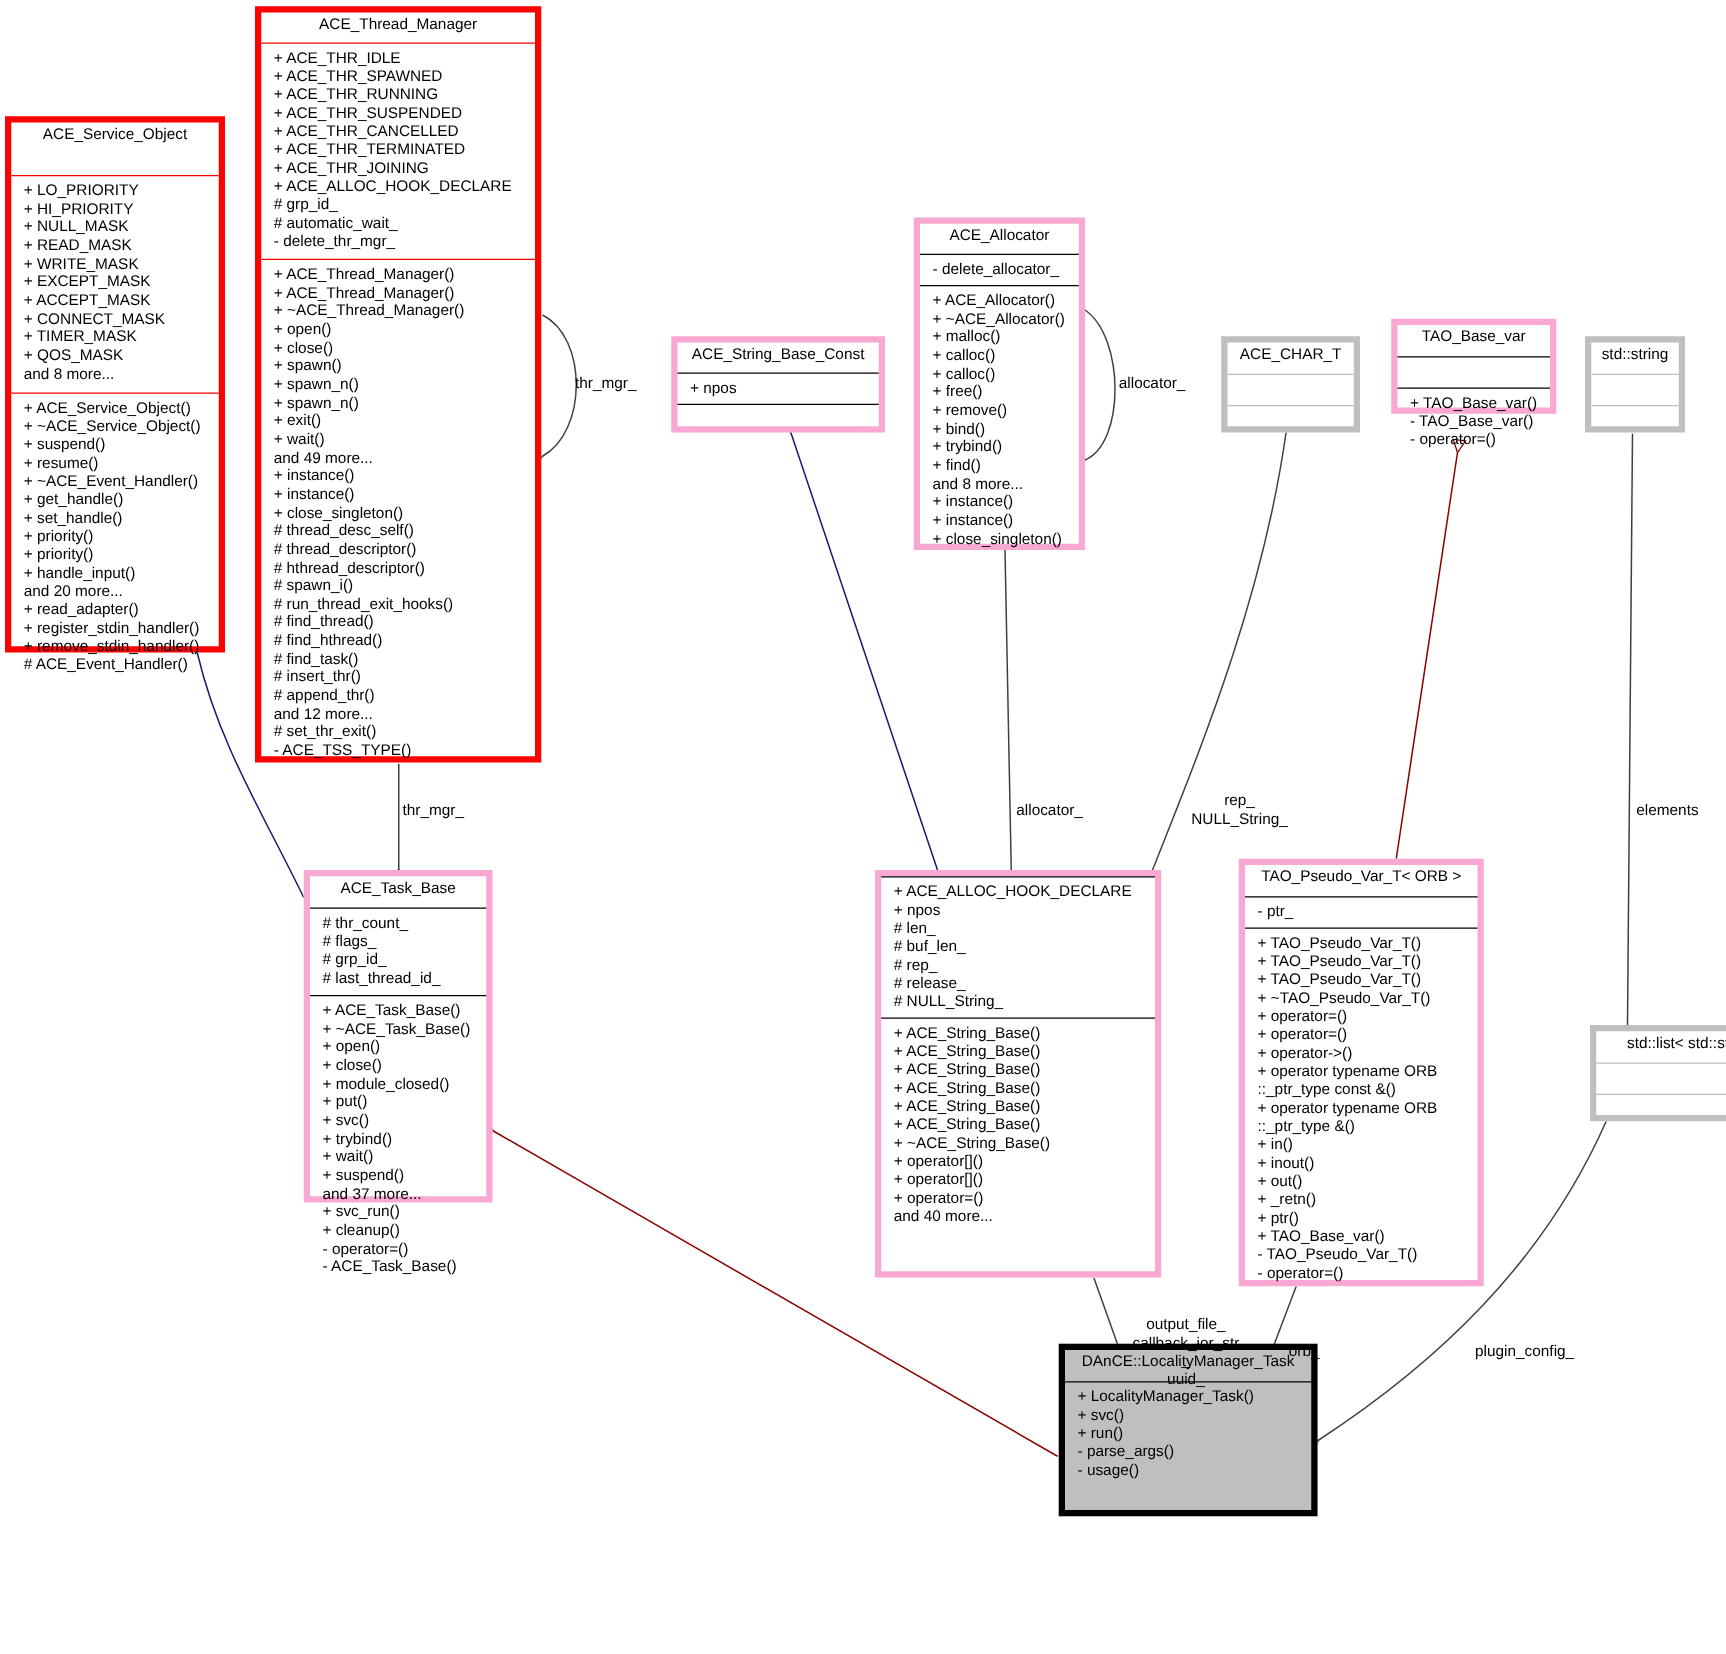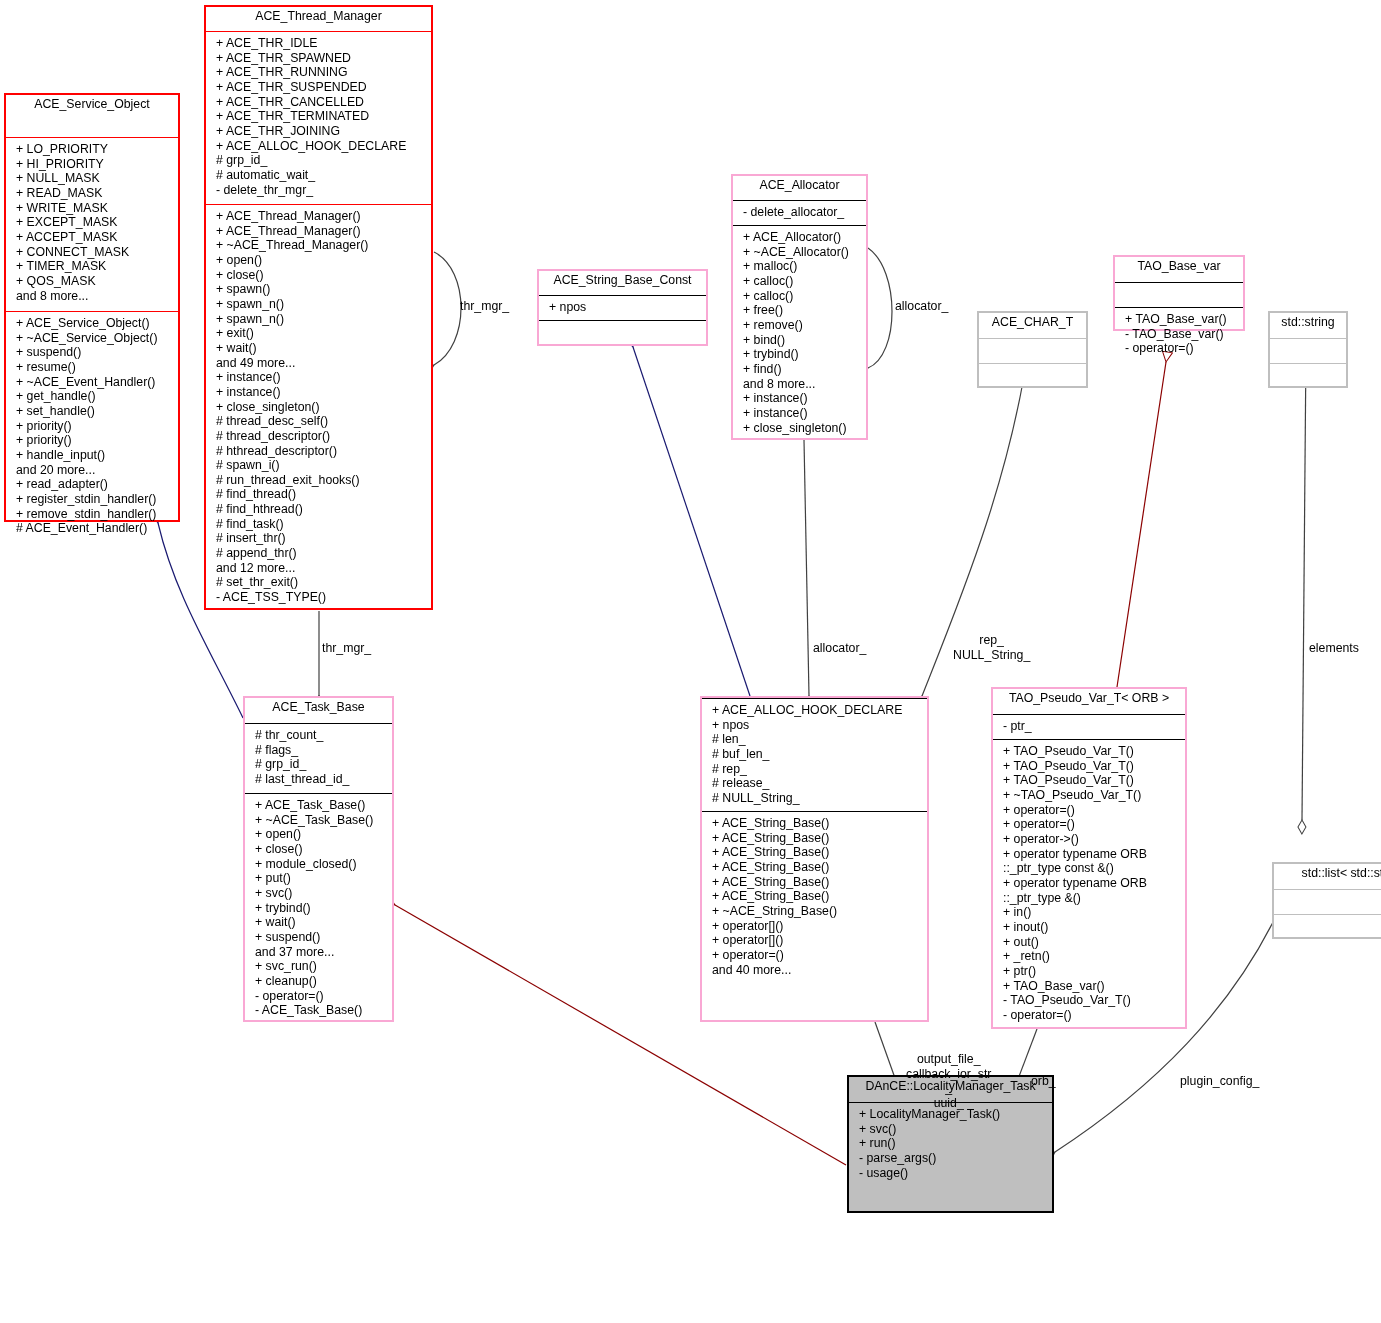--- a/index.html
+++ b/index.html
@@ -1,21 +1,21 @@
 <!DOCTYPE html>
 <html><head>
 <meta charset="utf-8">
 <style>
   html, body { margin:0; padding:0; background:#ffffff; }
   body { width:1381px; height:1323px; position:relative; overflow:hidden;
          font-family:"Liberation Sans", sans-serif; font-size:12.3px; color:#000; }
   svg#edges { position:absolute; left:0; top:0; width:1381px; height:1323px; }
-  .cls { position:absolute; box-sizing:border-box; border:2px solid #f9a8d4; background:#fff; }
+  .cls { position:absolute; box-sizing:border-box; border:5px solid #f9a8d4; background:#fff; }
   .cls.red { border-color:#ff0000; }
-  .cls.gray { border-color:#bfbfbf;margin-top:42px; }
+  .cls.gray { border-color:#bfbfbf; }
   .cls.focus { background:#bfbfbf; border-color:#000; }
   .cls .title { text-align:center; padding:2px 4px 3px; line-height:14.6px; box-sizing:border-box; }
   .cls .sec { border-top:1px solid #000; padding:4px 10px 3px 10px; box-sizing:border-box; }
   .cls.red .sec { border-top-color:#ff0000; }
   .cls.gray .sec { border-top-color:#bfbfbf; }
   .cls .sec .row { line-height:14.65px; white-space:nowrap; }
   .lbl { position:absolute; font-size:12.3px; line-height:14.6px; white-space:nowrap; text-align:center; }
 </style>
 </head>
 <body>
@@ -186,21 +186,21 @@
       <div class="row">- operator=()</div>
     </div>
 </div>
 
 <div class="cls gray" style="left:1268px;top:269px;width:80px;height:77px;">
   <div class="title" style="height:25px;">std::string</div>
   <div class="sec" style="height:25px;"></div>
   <div class="sec" style="height:25px;"></div>
 </div>
 
-<div class="cls" style="left:243px;top:696px;width:151px;height:326px;">
+<div class="cls" style="left:243px;top:696px;width:151px;height:266px;">
   <div class="title" style="height:25px;">ACE_Task_Base</div>
   <div class="sec" style="height:70px;">
       <div class="row"># thr_count_</div>
       <div class="row"># flags_</div>
       <div class="row"># grp_id_</div>
       <div class="row"># last_thread_id_</div>
     </div>
   <div class="sec">
       <div class="row">+ ACE_Task_Base()</div>
       <div class="row">+ ~ACE_Task_Base()</div>

